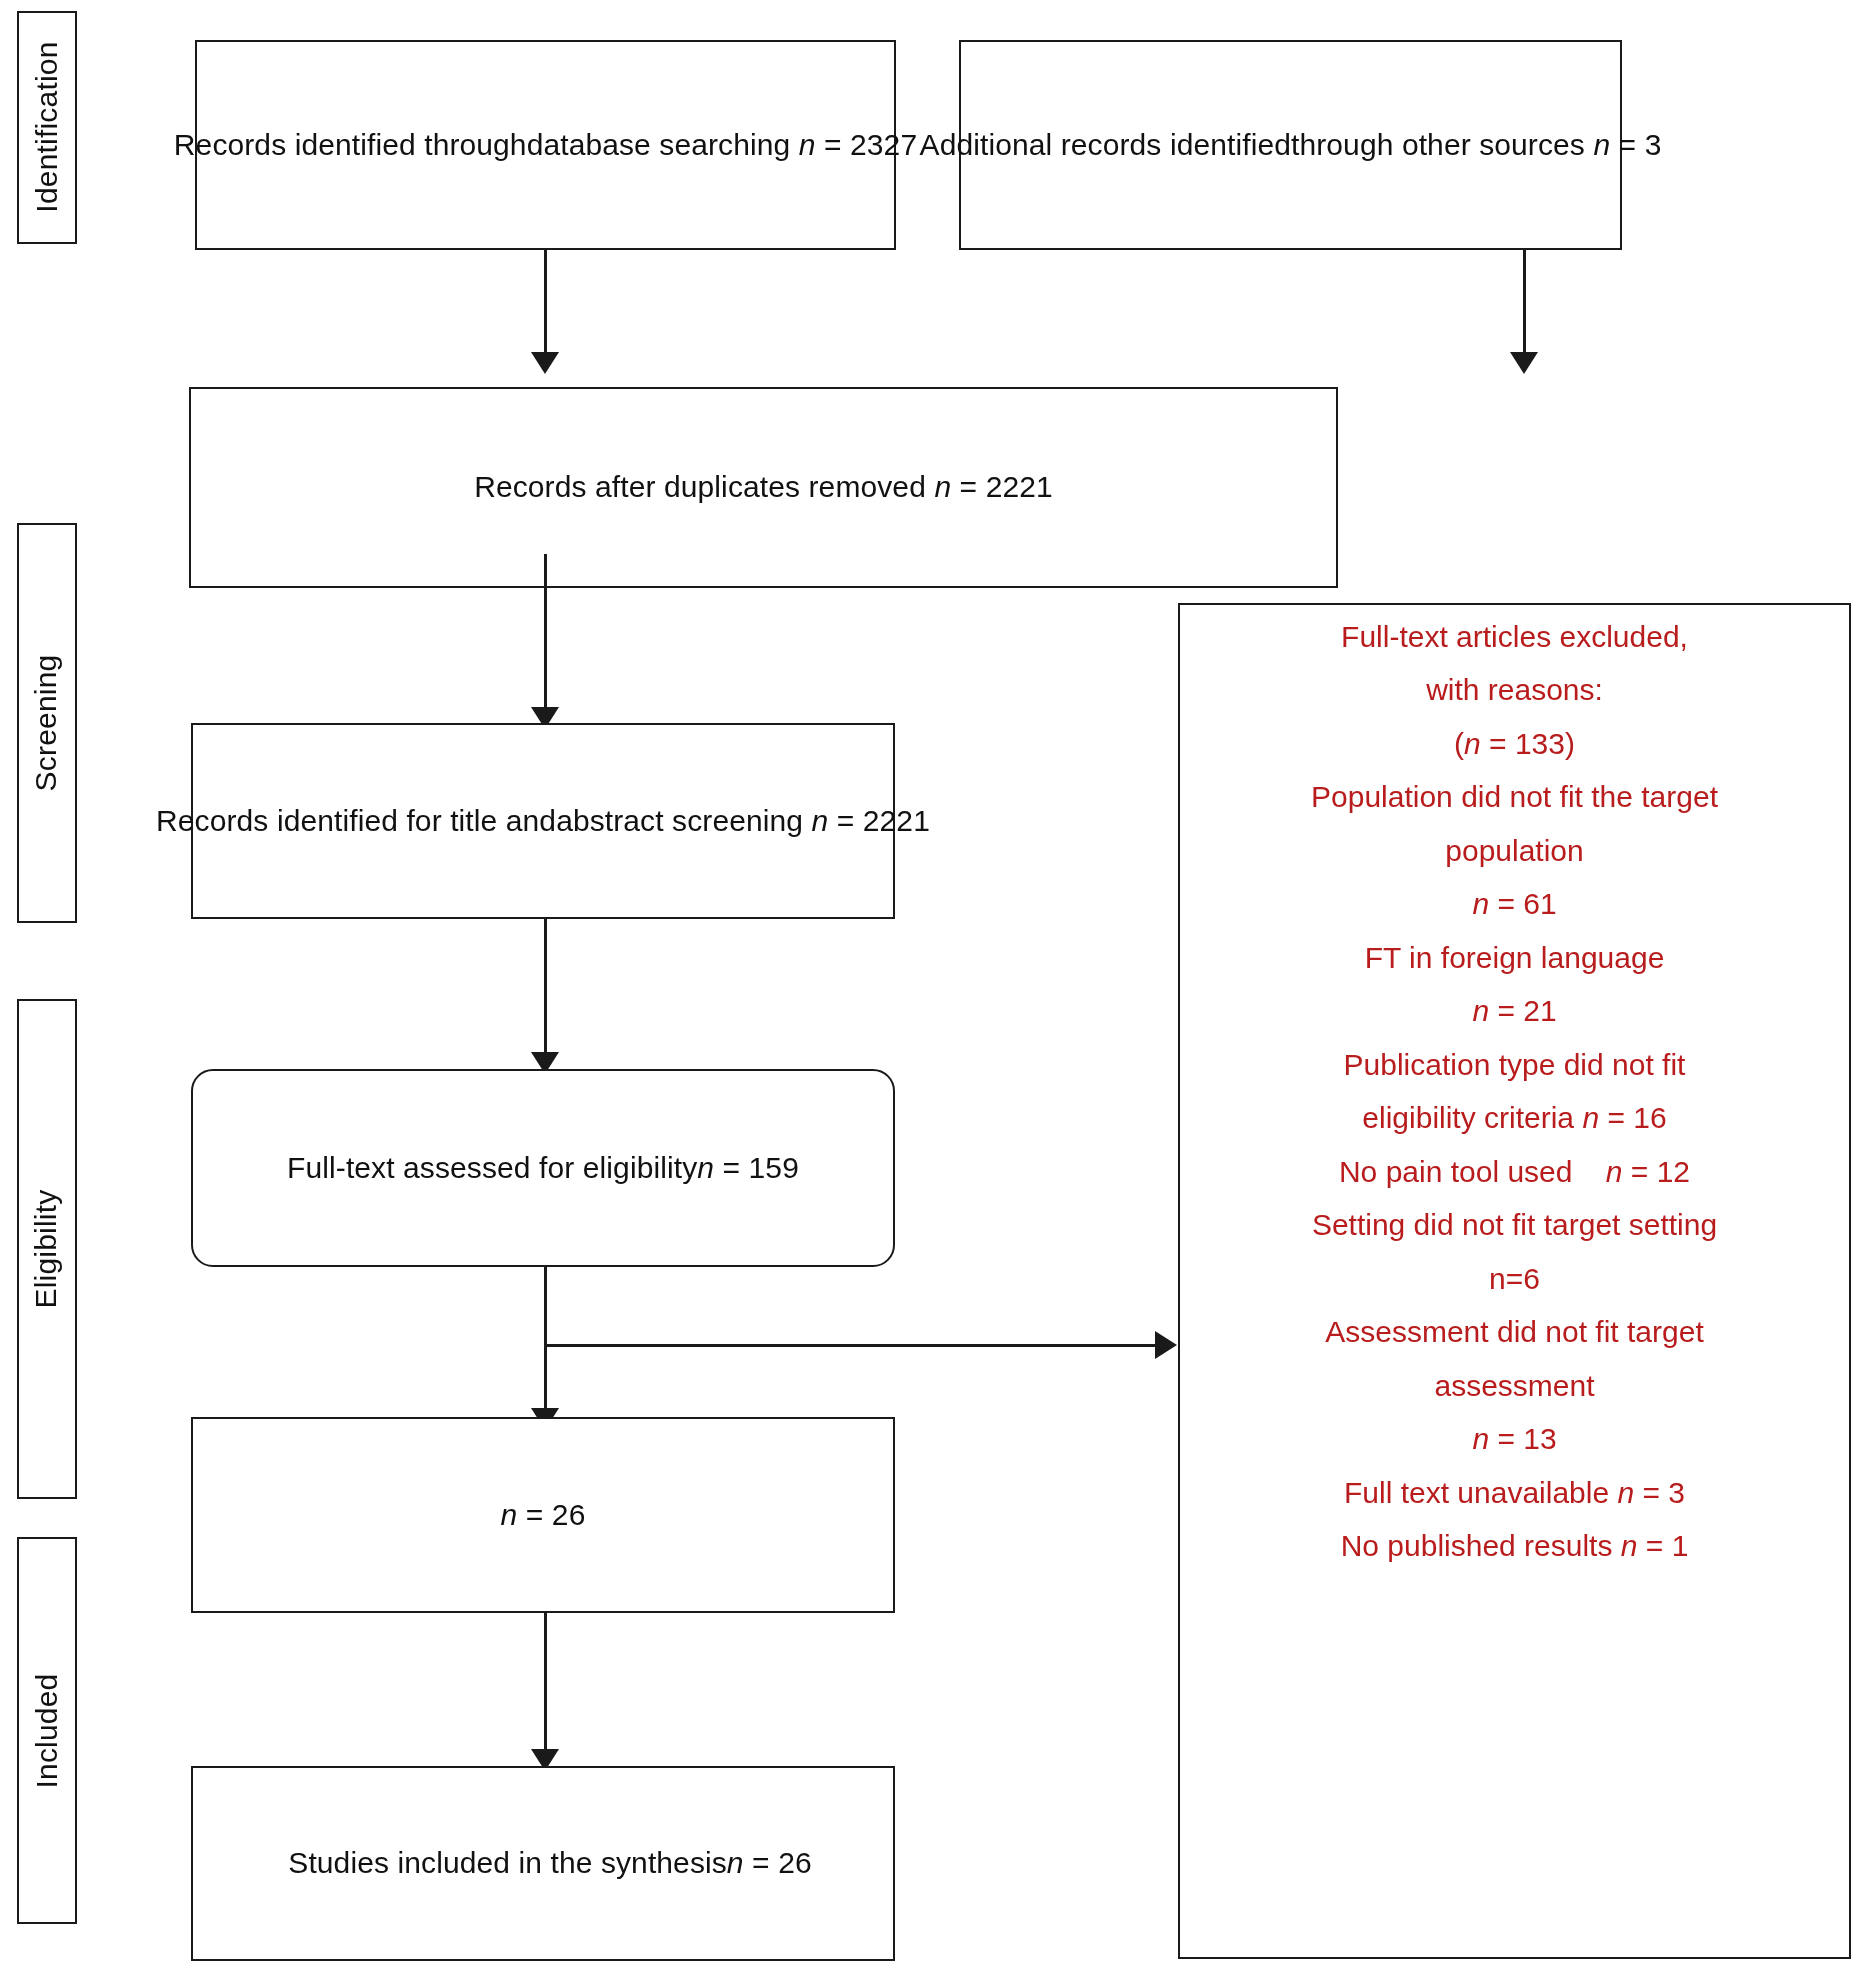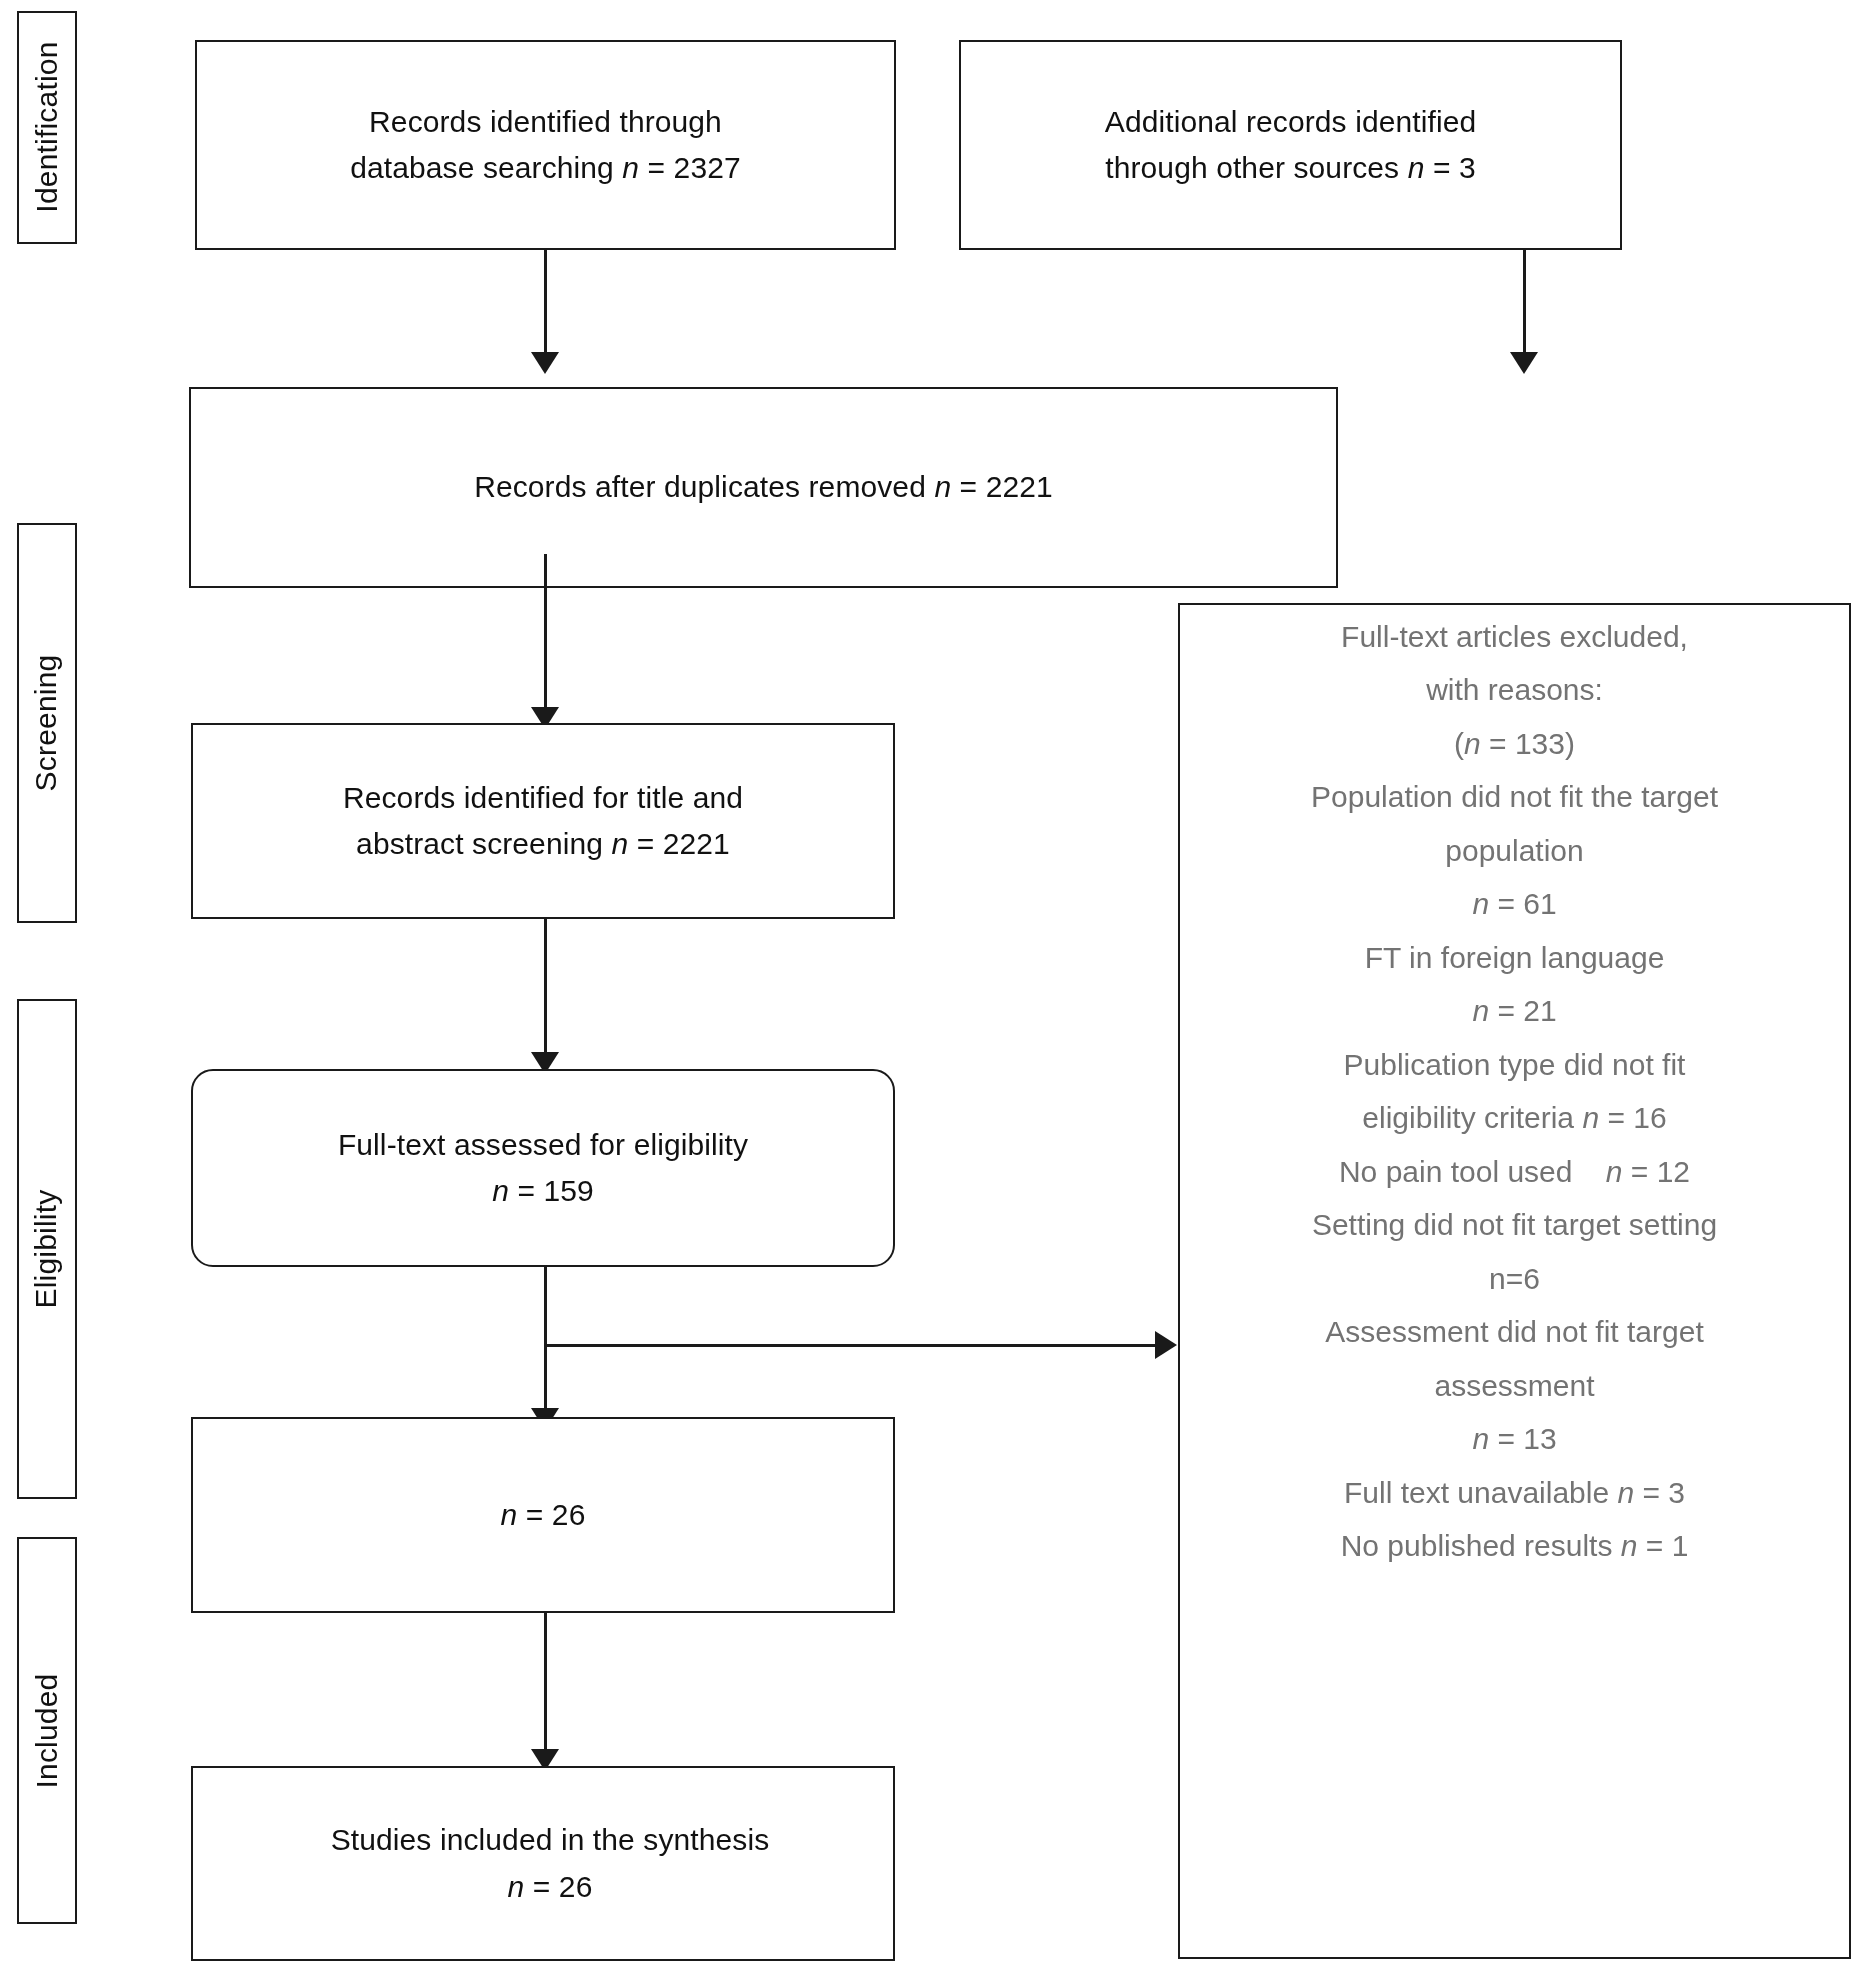--- a/index.html
+++ b/index.html
@@ -18,21 +18,21 @@
     overflow: hidden;
   }
 
   
   .fbox {
     position: absolute;
     box-sizing: border-box;
     border: 2.9px solid #1a1a1a;
     background: #ffffff;
     display: flex;
-    flex-direction: column;
+    flex-direction: row;
     align-items: center;
     justify-content: center;
     text-align: center;
     color: #111111;
     font-size: 30px;
     line-height: 1.55;
     letter-spacing: 0.1px;
   }
   .fbox .ln { display: block; white-space: nowrap; }
 
@@ -88,21 +88,21 @@
     position: absolute;
     box-sizing: border-box;
     border: 2.9px solid #1a1a1a;
     background: #ffffff;
     display: flex;
     flex-direction: column;
     align-items: center;
     justify-content: flex-start;
     padding: 16.7px 12.7px 9.8px 12.7px;
     text-align: center;
-    color: #737373;
+    color: #b91c1c;
     font-size: 30px;
   }
   #excl-box .ln {
     display: block;
     white-space: nowrap;
     line-height: 1.0;
     margin: 0 0 23.5px 0;
   }
   #excl-box .ln:last-child { margin-bottom: 8px; }
 

